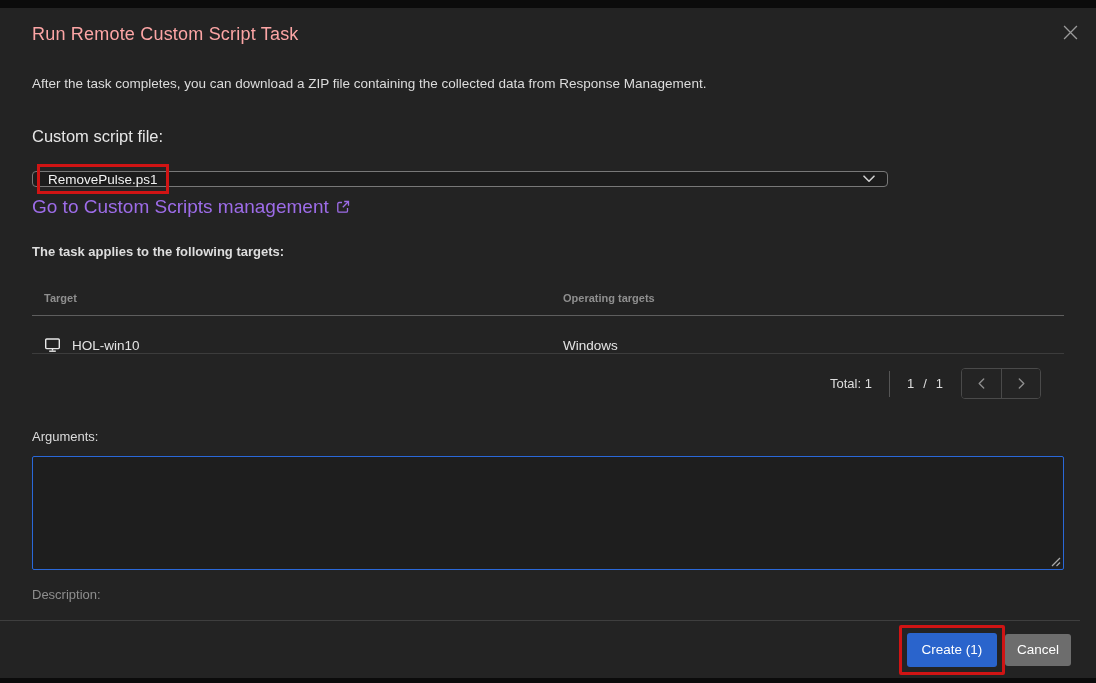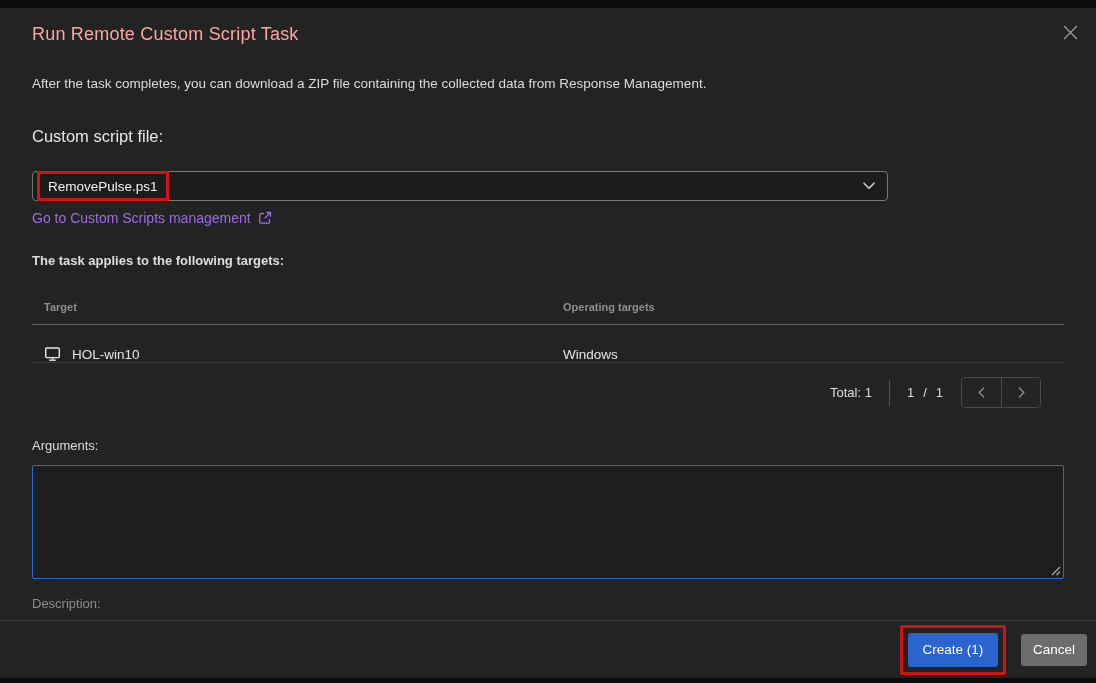--- a/index.html
+++ b/index.html
@@ -37,21 +37,21 @@
     margin-top: 30px;
     font-size: 13.5px; line-height: 16px; color: #dcdcdc;
   }
   
   .script-label {
     margin-top: 33px;
     font-size: 16.5px; line-height: 22px; color: #e6e6e6;
   }
   .select-box {
     margin-top: 24px;
-    width: 856px; height: 30px;
+    width: 856px; height: 16px;
     background: #1c1c1c;
     border: 1px solid #787878;
     border-radius: 4px;
     display: flex; align-items: center;
     padding: 0 10px 0 4px;
     cursor: pointer;
     position: relative;
   }
   .annotation-inline {
     display: inline-flex; align-items: center;
@@ -62,21 +62,21 @@
   }
   .select-chevron {
     position: absolute; right: 12px; top: 50%;
     transform: translateY(-50%);
     color: #cfcfcf;
   }
   .select-chevron svg { width: 12px; height: 8px; display: block; }
   .manage-link {
     margin-top: 9px;
     display: inline-flex; align-items: center; gap: 7px;
-    font-size: 14px;
+    font-size: 19px;
     color: var(--link_purple, #9d6ce8);
     text-decoration: none;
     cursor: pointer;
     width: fit-content;
   }
   .manage-link svg { width: 14px; height: 14px; }
   
   .targets-heading {
     margin-top: 26px;
     font-size: 13px; font-weight: 700; color: #dedede;
@@ -143,26 +143,25 @@
     position: absolute; right: 3px; bottom: 3px;
     width: 12px; height: 12px;
     pointer-events: none;
     color: #a9a9a9;
   }
   .resize-grip svg { width: 12px; height: 12px; display: block; }
   
   .description-label { margin-top: 17px; font-size: 13px; color: #8e8e8e; }
   
   .footer {
-    position: absolute; left: 0; right: 0; bottom: 0;
+    position: absolute; left: 0; right: 16px; bottom: 0;
     height: 58px;
     background: #232323;
     border-top: 1px solid #3e3e3e;
     display: flex; align-items: center; justify-content: flex-end;
-    gap: 15px;
     padding-right: 9px;
   }
   .annotation-box {
     border: 3px solid var(--annotation_red, #d01414);
     padding: 5px;
     border-radius: 2px;
     display: inline-flex;
   }
   .btn-create {
     min-width: 90px; height: 34px;

